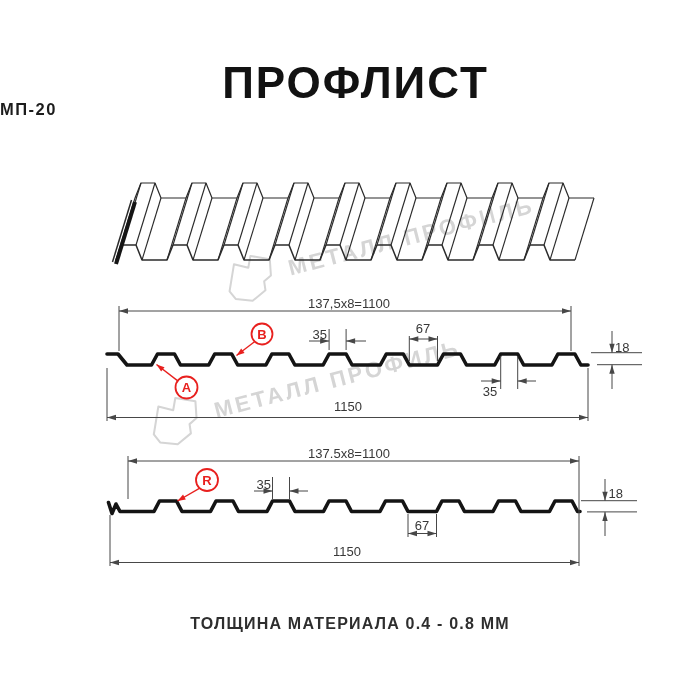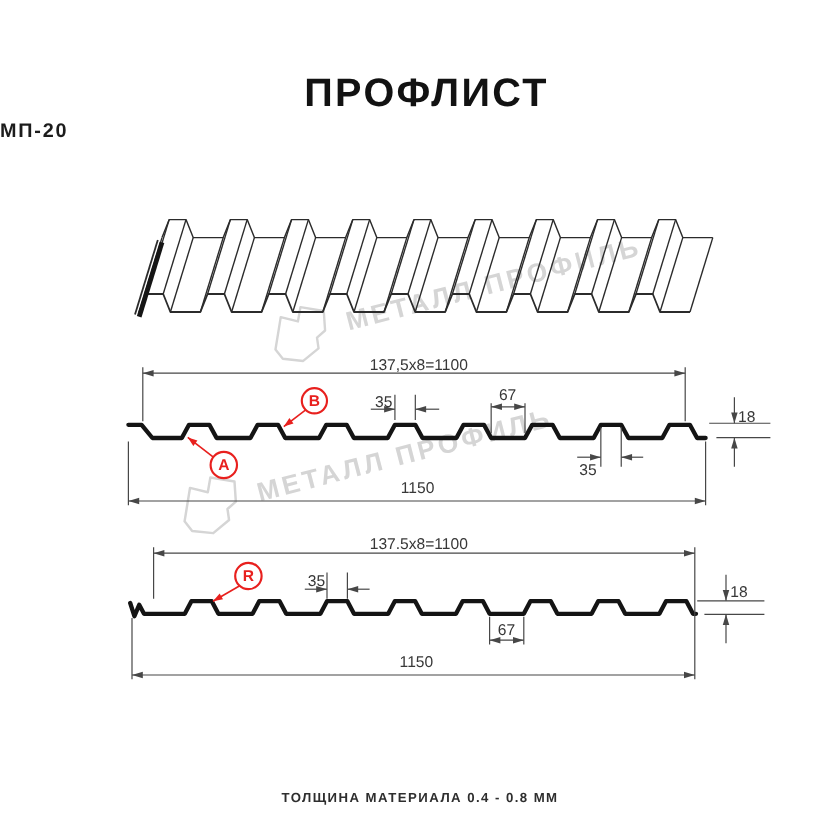--- a/index.html
+++ b/index.html
@@ -1,23 +1,23 @@
 <!DOCTYPE html>
 <html><head>
 <meta charset="utf-8">
 <style>
   html,body{margin:0;padding:0;background:#ffffff;}
   .stage{position:relative;width:700px;height:700px;background:#fff;overflow:hidden;
          font-family:"Liberation Sans",sans-serif;}
   .title{position:absolute;left:0;right:0;top:58px;text-align:center;
-         font-size:33px;font-weight:800;letter-spacing:2px;color:#121212;z-index:3;margin-left:11px;}
+         font-size:44px;font-weight:800;letter-spacing:2px;color:#121212;z-index:3;margin-left:11px;}
   .subtitle{position:absolute;left:0;right:0;top:100px;text-align:left;
          font-size:16.5px;font-weight:600;letter-spacing:1.5px;color:#1c1c1c;z-index:3;}
   .footer{position:absolute;left:0;right:0;top:615px;text-align:center;
-         font-size:11px;font-weight:600;letter-spacing:1.2px;color:#2e2e2e;z-index:3;margin-top:44px;}
+         font-size:16px;font-weight:600;letter-spacing:1.2px;color:#2e2e2e;z-index:3;}
   .wm{position:absolute;display:flex;align-items:center;gap:9px;
       transform:rotate(-14.5deg);transform-origin:left center;z-index:1;
       color:#d5d5d5;white-space:nowrap;}
   .wm-text{font-size:22px;font-weight:700;letter-spacing:3px;}
   .wm1{left:222px;top:261px;}
   .wm2{left:146px;top:403px;}
   #draw{position:absolute;left:0;top:0;z-index:2;}
   text.dim{font-family:"Liberation Sans",sans-serif;font-size:13px;fill:#383838;}
   text.red{font-family:"Liberation Sans",sans-serif;font-size:13px;font-weight:700;}
   circle.redc{fill:none;stroke-width:1.8;}

